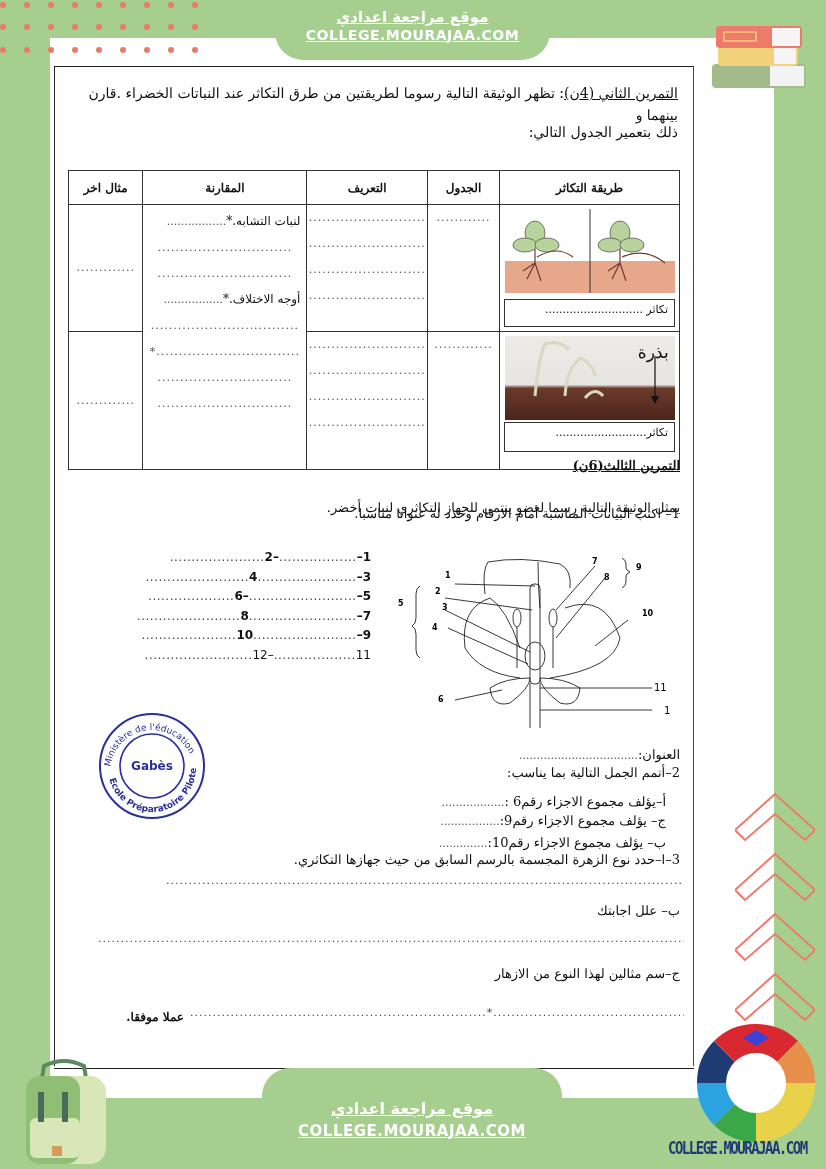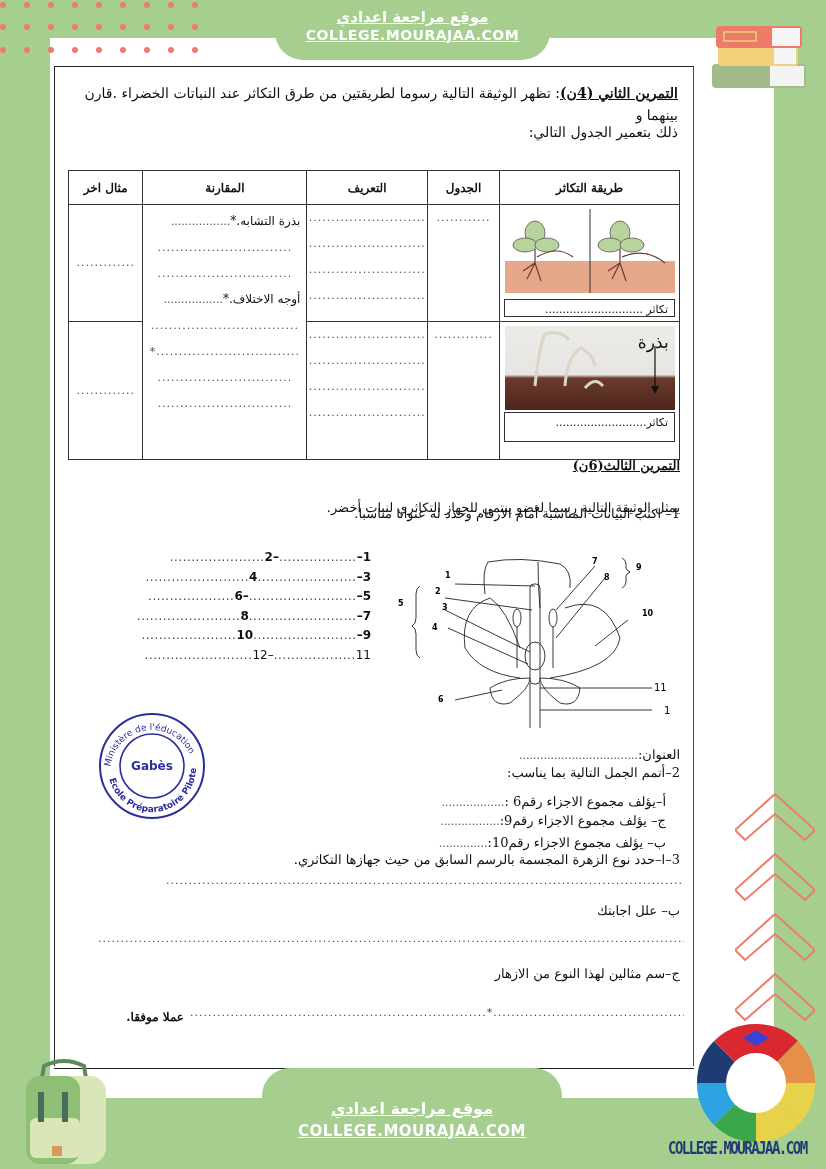--- a/index.html
+++ b/index.html
@@ -54,35 +54,35 @@
       border-right: 1px solid #444;
     }
     .frame-bottom { position: absolute; left: 54px; top: 1068px; width: 640px; border-top: 1.5px solid #222; }
 
     .rtl { direction: rtl; text-align: right; font-family: "DejaVu Serif", serif; }
 
     .q2-title {
       position: absolute; right: 148px; top: 82px;
       width: 620px; font-size: 14px; line-height: 22px;
     }
-    .q2-title .head { text-decoration: underline; font-weight: bold; }
+    .q2-title .head { text-decoration: underline; font-weight: normal; }
     .q2-sub { position: absolute; right: 148px; top: 124px; font-size: 14px; }
 
     table.cmp {
       position: absolute; left: 68px; top: 170px;
       width: 612px; border-collapse: collapse;
       direction: rtl;
       font-family: "DejaVu Serif", serif;
     }
     table.cmp th, table.cmp td { border: 1.5px solid #333; vertical-align: top; }
     table.cmp th { height: 34px; font-size: 12px; font-weight: bold; text-align: center; vertical-align: middle; }
     .dotline { font-size: 11px; color: #555; letter-spacing: 1px; white-space: nowrap; overflow: hidden; line-height: 26px; text-align: center; }
     .img-cell { padding: 4px 4px; }
     .img-box { width: 170px; height: 84px; position: relative; margin: 0 auto; }
-    .lbl-box { border: 1px solid #333; height: 18px; margin-top: 2px; font-size: 11px; line-height: 20px; padding-right: 6px; text-align: right; }
+    .lbl-box { border: 1px solid #333; height: 28px; margin-top: 2px; font-size: 11px; line-height: 20px; padding-right: 6px; text-align: right; }
     .photo { background: linear-gradient(#ecebe6 0%, #e6e5e2 58%, #6b3b2c 62%, #4c251b 100%); }
 
     .q3 { position: absolute; right: 146px; font-size: 13px; text-align: right; }
     .q3-title { top: 458px; text-decoration: underline; font-weight: bold; font-size: 13px; }
     .q3-l1 { top: 464px; margin-top: 36px; }
     .q3-l2 { top: 506px; }
     .num { font-family: "DejaVu Sans", sans-serif; font-weight: bold; }
 
     .parts {
       position: absolute; left: 115px; top: 548px; width: 256px;
@@ -200,21 +200,21 @@
     <td>
           <div class="dotline">............</div>
         </td>
     <td>
       <div class="dotline">..........................</div>
       <div class="dotline">..........................</div>
       <div class="dotline">..........................</div>
       <div class="dotline">..........................</div>
     </td>
     <td rowspan="2" style="padding:4px 6px;">
-      <div class="rtl" style="font-size:12px;line-height:22px;"><span>بذرة التشابه.*</span><span class="dotline">.................</span></div>
+      <div class="rtl" style="font-size:12px;line-height:22px;"><span>لنبات التشابه.*</span><span class="dotline">.................</span></div>
       <div class="dotline">..............................</div>
       <div class="dotline">..............................</div>
       <div class="rtl" style="font-size:12px;line-height:24px;"><span>أوجه الاختلاف.*</span><span class="dotline">.................</span></div>
       <div class="dotline">.................................</div>
       <div class="dotline">................................*</div>
       <div class="dotline">..............................</div>
       <div class="dotline">..............................</div>
     </td>
     <td style="vertical-align:middle">
           <div class="dotline">.............</div>

